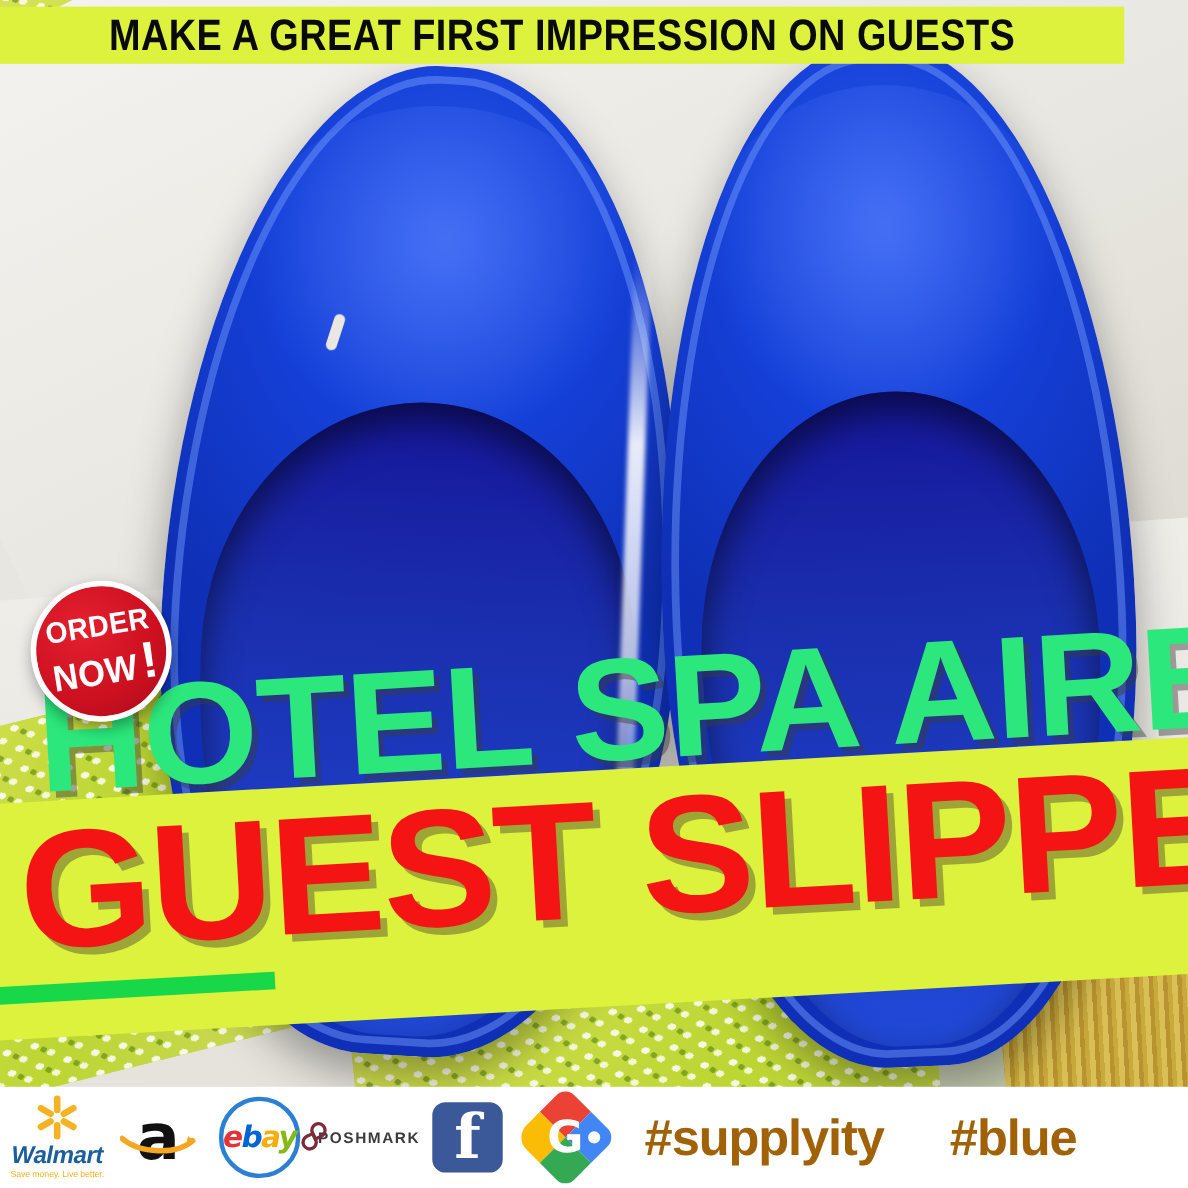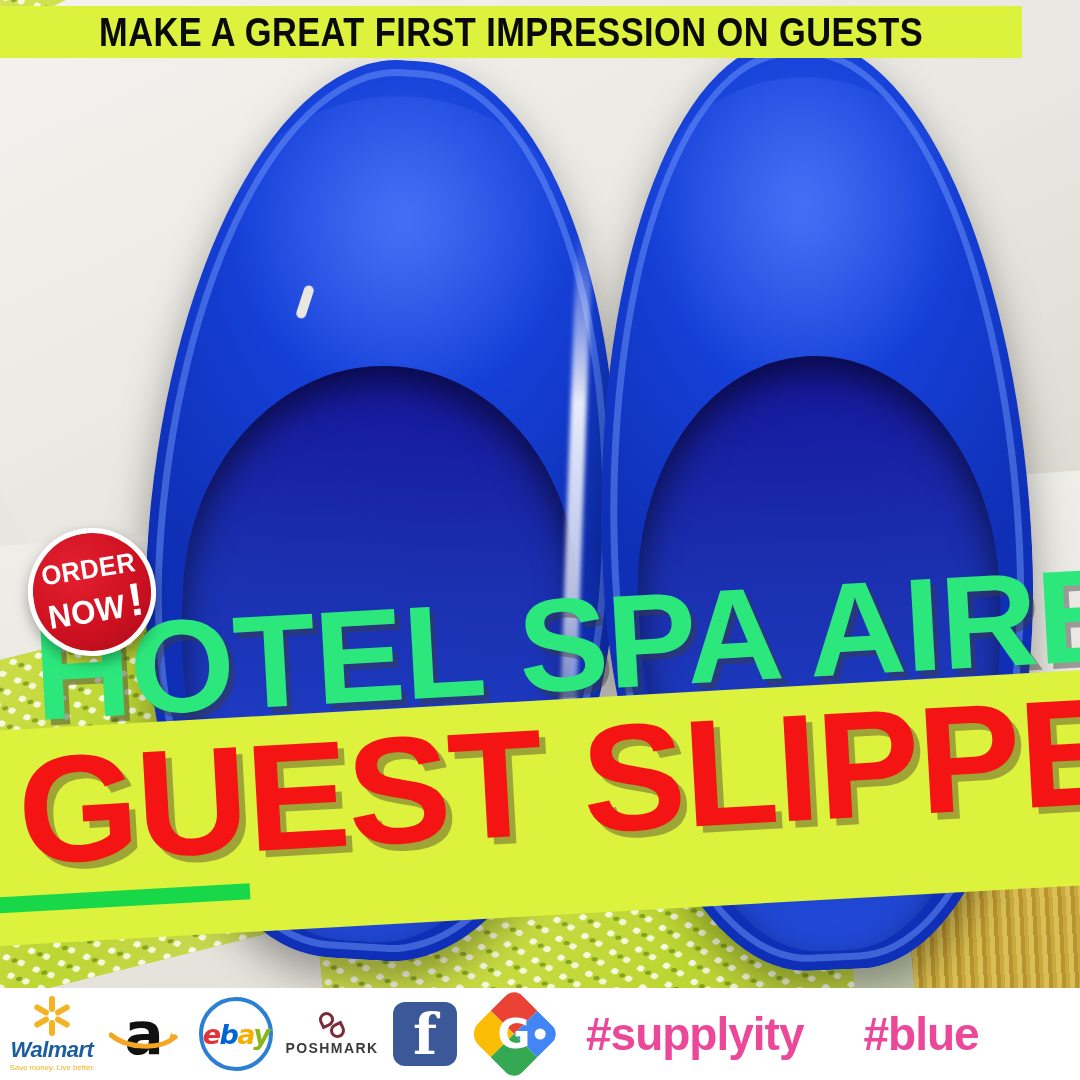--- a/index.html
+++ b/index.html
@@ -137,21 +137,21 @@
   .ebay-circle { width:74px; height:74px; border-radius:50%; border:4px solid #2b7fd4;
                  display:flex; align-items:center; justify-content:center; background:#fff;font-style:italic; }
   .ebay-text { font-weight:bold; font-size:27px; letter-spacing:-1.5px;
                font-family:"DejaVu Sans", sans-serif; }
   .ebay-text span:nth-child(1){ color:#e53238; }
   .ebay-text span:nth-child(2){ color:#0064d2; }
   .ebay-text span:nth-child(3){ color:#f5af02; }
   .ebay-text span:nth-child(4){ color:#86b817; }
 
   
-  .poshmark { width:100px; display:flex; flex-direction:column; align-items:center;text-align:center; }
+  .poshmark { width:100px; display:flex; align-items:center;text-align:center; }
   .pm-mark { width:26px; height:26px; position:relative; margin-bottom:2px; }
   .pm-mark i { position:absolute; width:15px; height:15px; border:3px solid #7b2b3a;
                border-radius:50% 50% 50% 0; }
   .pm-mark i:nth-child(1){ left:0; top:0; transform:rotate(-25deg); }
   .pm-mark i:nth-child(2){ right:0; bottom:0; transform:rotate(155deg); }
   .pm-name { font-size:14px; font-weight:bold; letter-spacing:1.4px; color:#3b3b3b; }
 
   
   .facebook { width:86px; display:flex; align-items:center; justify-content:center; }
   .fb-box { width:64px; height:64px; border-radius:12px; background:#3b5998;
@@ -171,21 +171,21 @@
   .gs-q.br { right:0; bottom:0; background:#34a853; }
   .gs-dot { position:absolute; right:9px; top:9px; width:11px; height:11px;
             border-radius:50%; background:#fff; z-index:3; }
   .gs-g { position:absolute; left:0; top:0; width:100%; height:100%;
           display:flex; align-items:center; justify-content:center;
           transform:rotate(-45deg); color:#fff; font-weight:bold; font-size:40px;
           font-family:"DejaVu Sans", sans-serif; z-index:2; }
 
   
   .hashtags { display:flex; align-items:center; margin-left:26px; gap:60px; }
-  .hashtag { font-size:46px; font-weight:bold; color:#ec4899; letter-spacing:-1px;text-align:right; }
+  .hashtag { font-size:46px; font-weight:bold; color:#a16207; letter-spacing:-1px;text-align:right; }
 </style>
 </head>
 <body>
 
 <div id="stage">
 
   <div class="photo">
     <div class="knit knit-tl"></div>
     <div class="tabletop"></div>
     <div class="tabletop2"></div>

